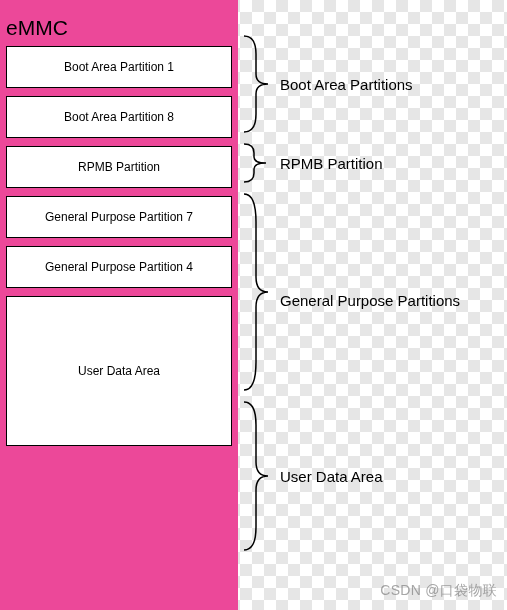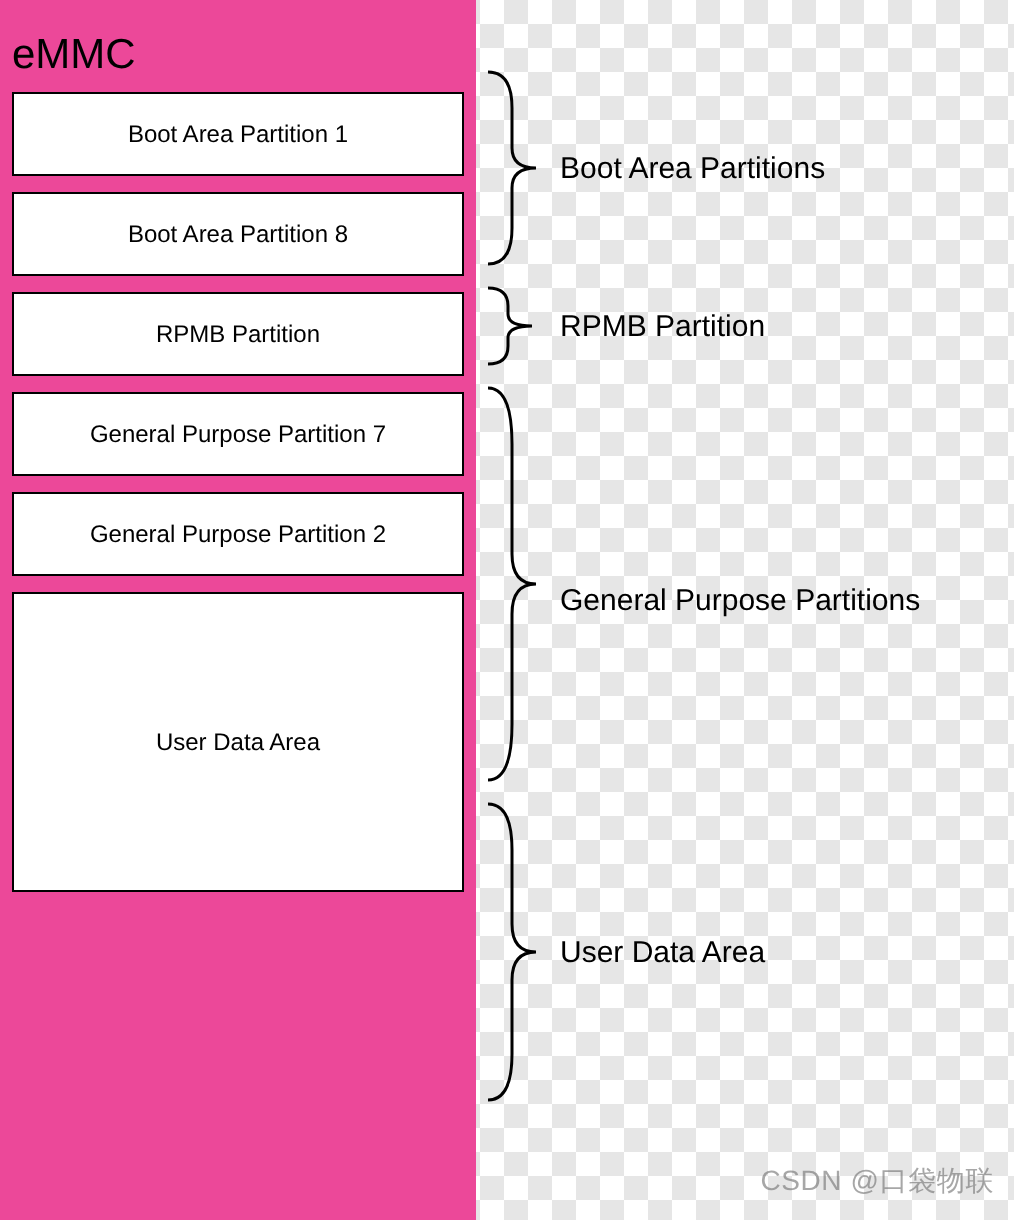--- a/index.html
+++ b/index.html
@@ -68,21 +68,21 @@
   <div class="box std">
     <span>Boot Area Partition 8</span>
   </div>
   <div class="box std">
     <span>RPMB Partition</span>
   </div>
   <div class="box std">
     <span>General Purpose Partition 7</span>
   </div>
   <div class="box std">
-    <span>General Purpose Partition 2</span>
+    <span>General Purpose Partition 4</span>
   </div>
   <div class="box tall">
     <span>User Data Area</span>
   </div>
 </div>
 
 <svg class="brace" style="top:34px" width="36" height="100" viewBox="0 0 36 100">
   <path d="M 4 2 Q 16 2 16 20 L 16 40 Q 16 50 28 50 Q 16 50 16 60 L 16 80 Q 16 98 4 98" stroke="#000" stroke-width="1.5" fill="none"></path>
 </svg>
 <svg class="brace" style="top:142px" width="36" height="42" viewBox="0 0 36 42">

